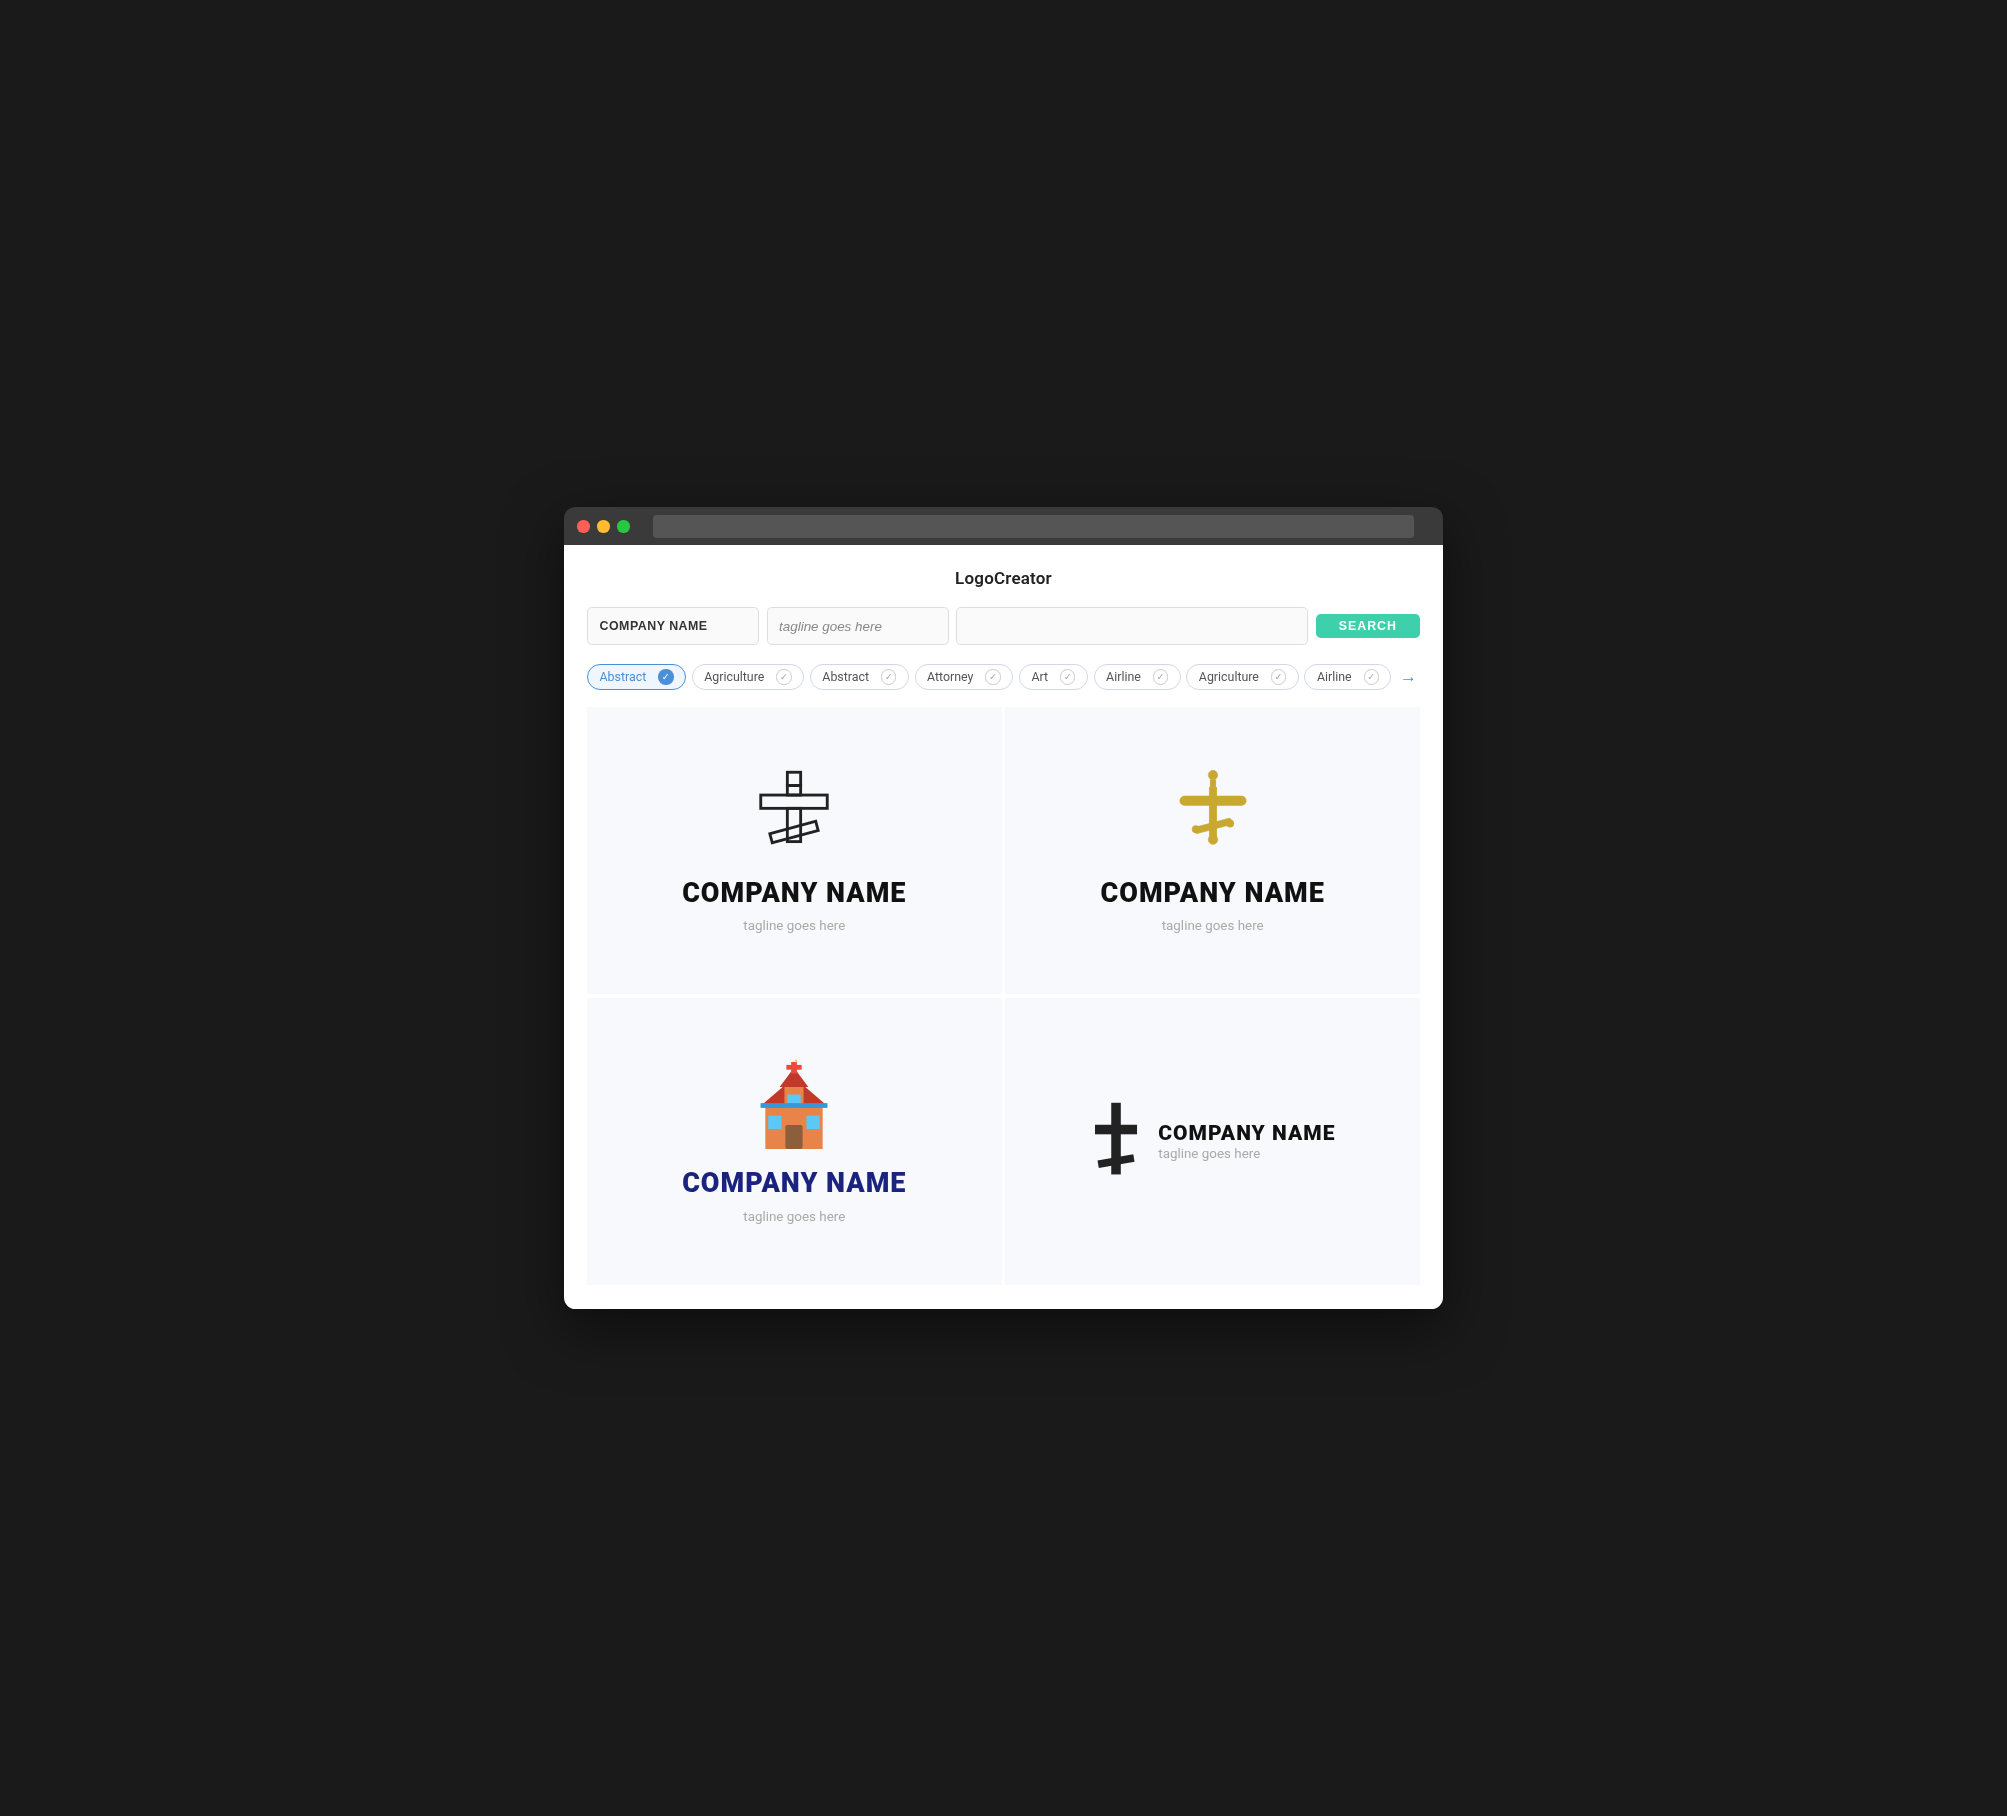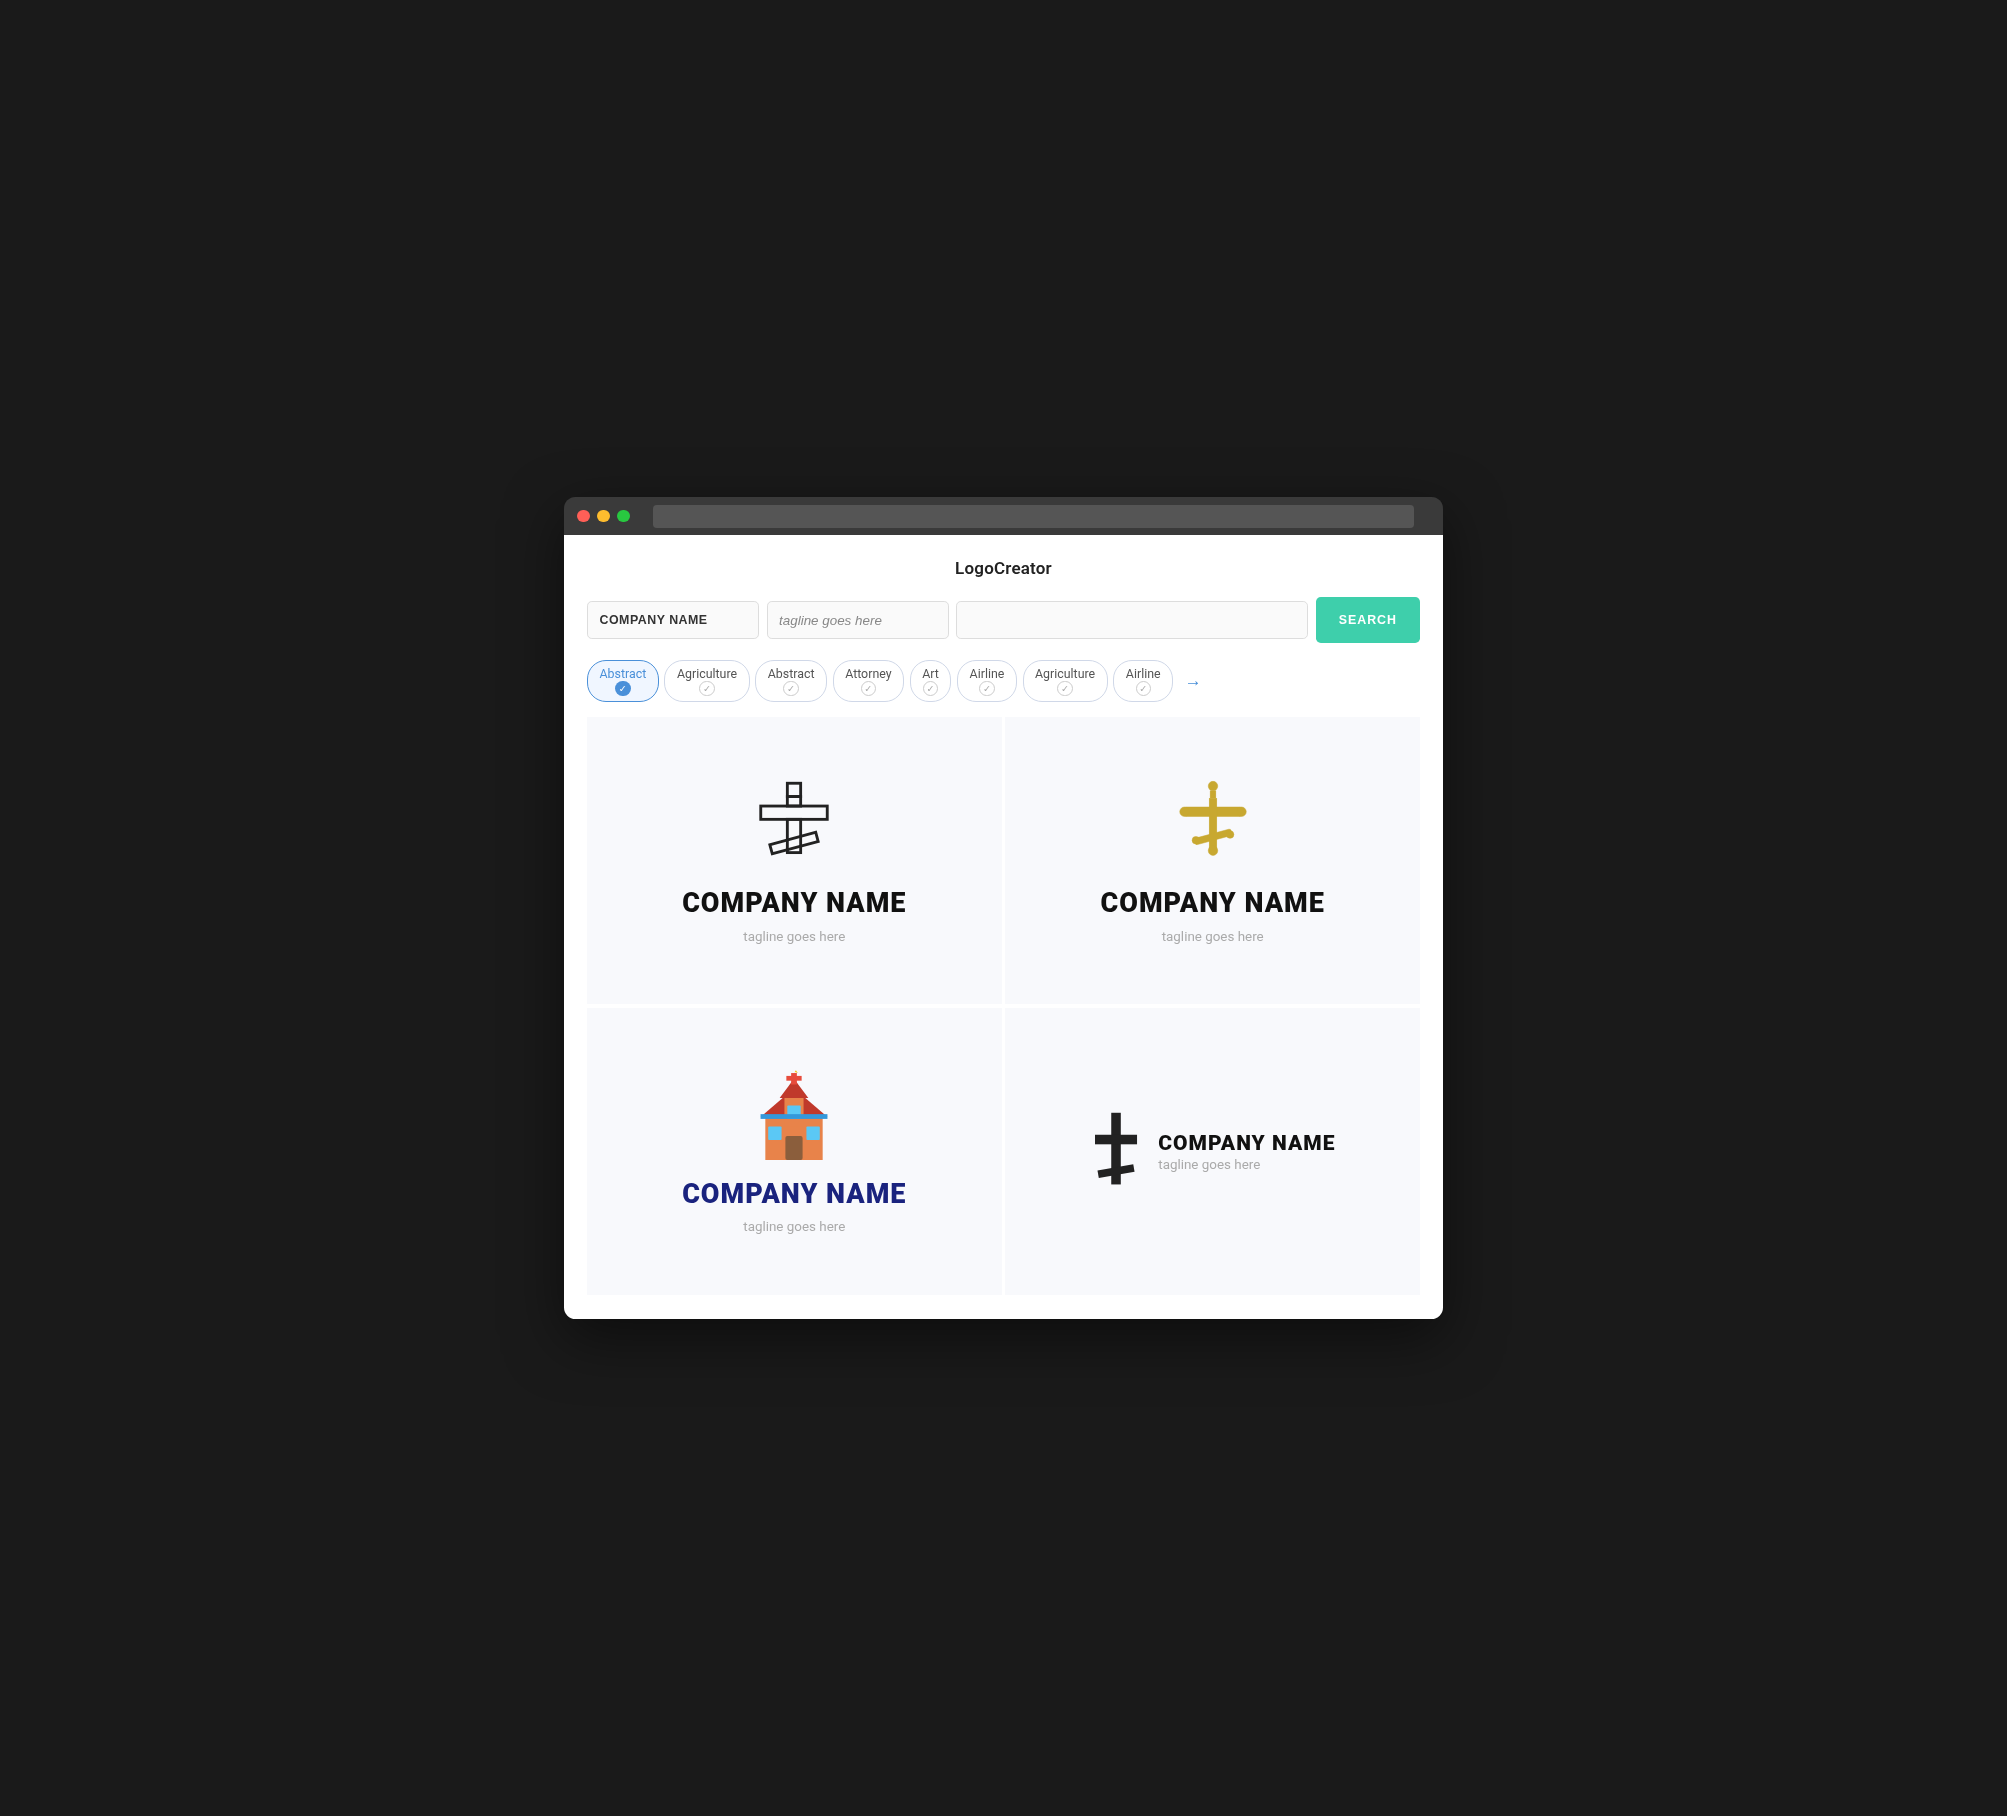--- a/index.html
+++ b/index.html
@@ -89,21 +89,21 @@
       width: 182px;
       color: #888;
       font-style: italic;
     }
 
     .input-keyword {
       flex: 1;
     }
 
     .search-button {
-      height: 46px;
+      height: 24px;
       padding: 0 23px;
       background: #3ecfab;
       color: #fff;
       border: none;
       border-radius: 4.8px;
       font-size: 12.4px;
       font-weight: 700;
       letter-spacing: 1px;
       cursor: pointer;
       white-space: nowrap;
@@ -114,30 +114,29 @@
       align-items: center;
       gap: 5.7px;
       margin-bottom: 15.3px;
       flex-wrap: nowrap;
       overflow: hidden;
     }
 
     .filter-tag {
       display: flex;
       align-items: center;
-      gap: 0;
+      gap: 12px;
       padding: 4.8px 11.5px;
       border-radius: 19px;
       border: 1.4px solid #d0d8e8;
       font-size: 12.4px;
       color: #555;
       cursor: pointer;
       background: #fff;
       white-space: nowrap;
-      flex-direction: column;
     }
 
     .filter-tag.active {
       border-color: #4a90d9;
       color: #4a90d9;
       background: #f0f6ff;
     }
 
     .filter-tag .check-icon {
       width: 15.3px;

